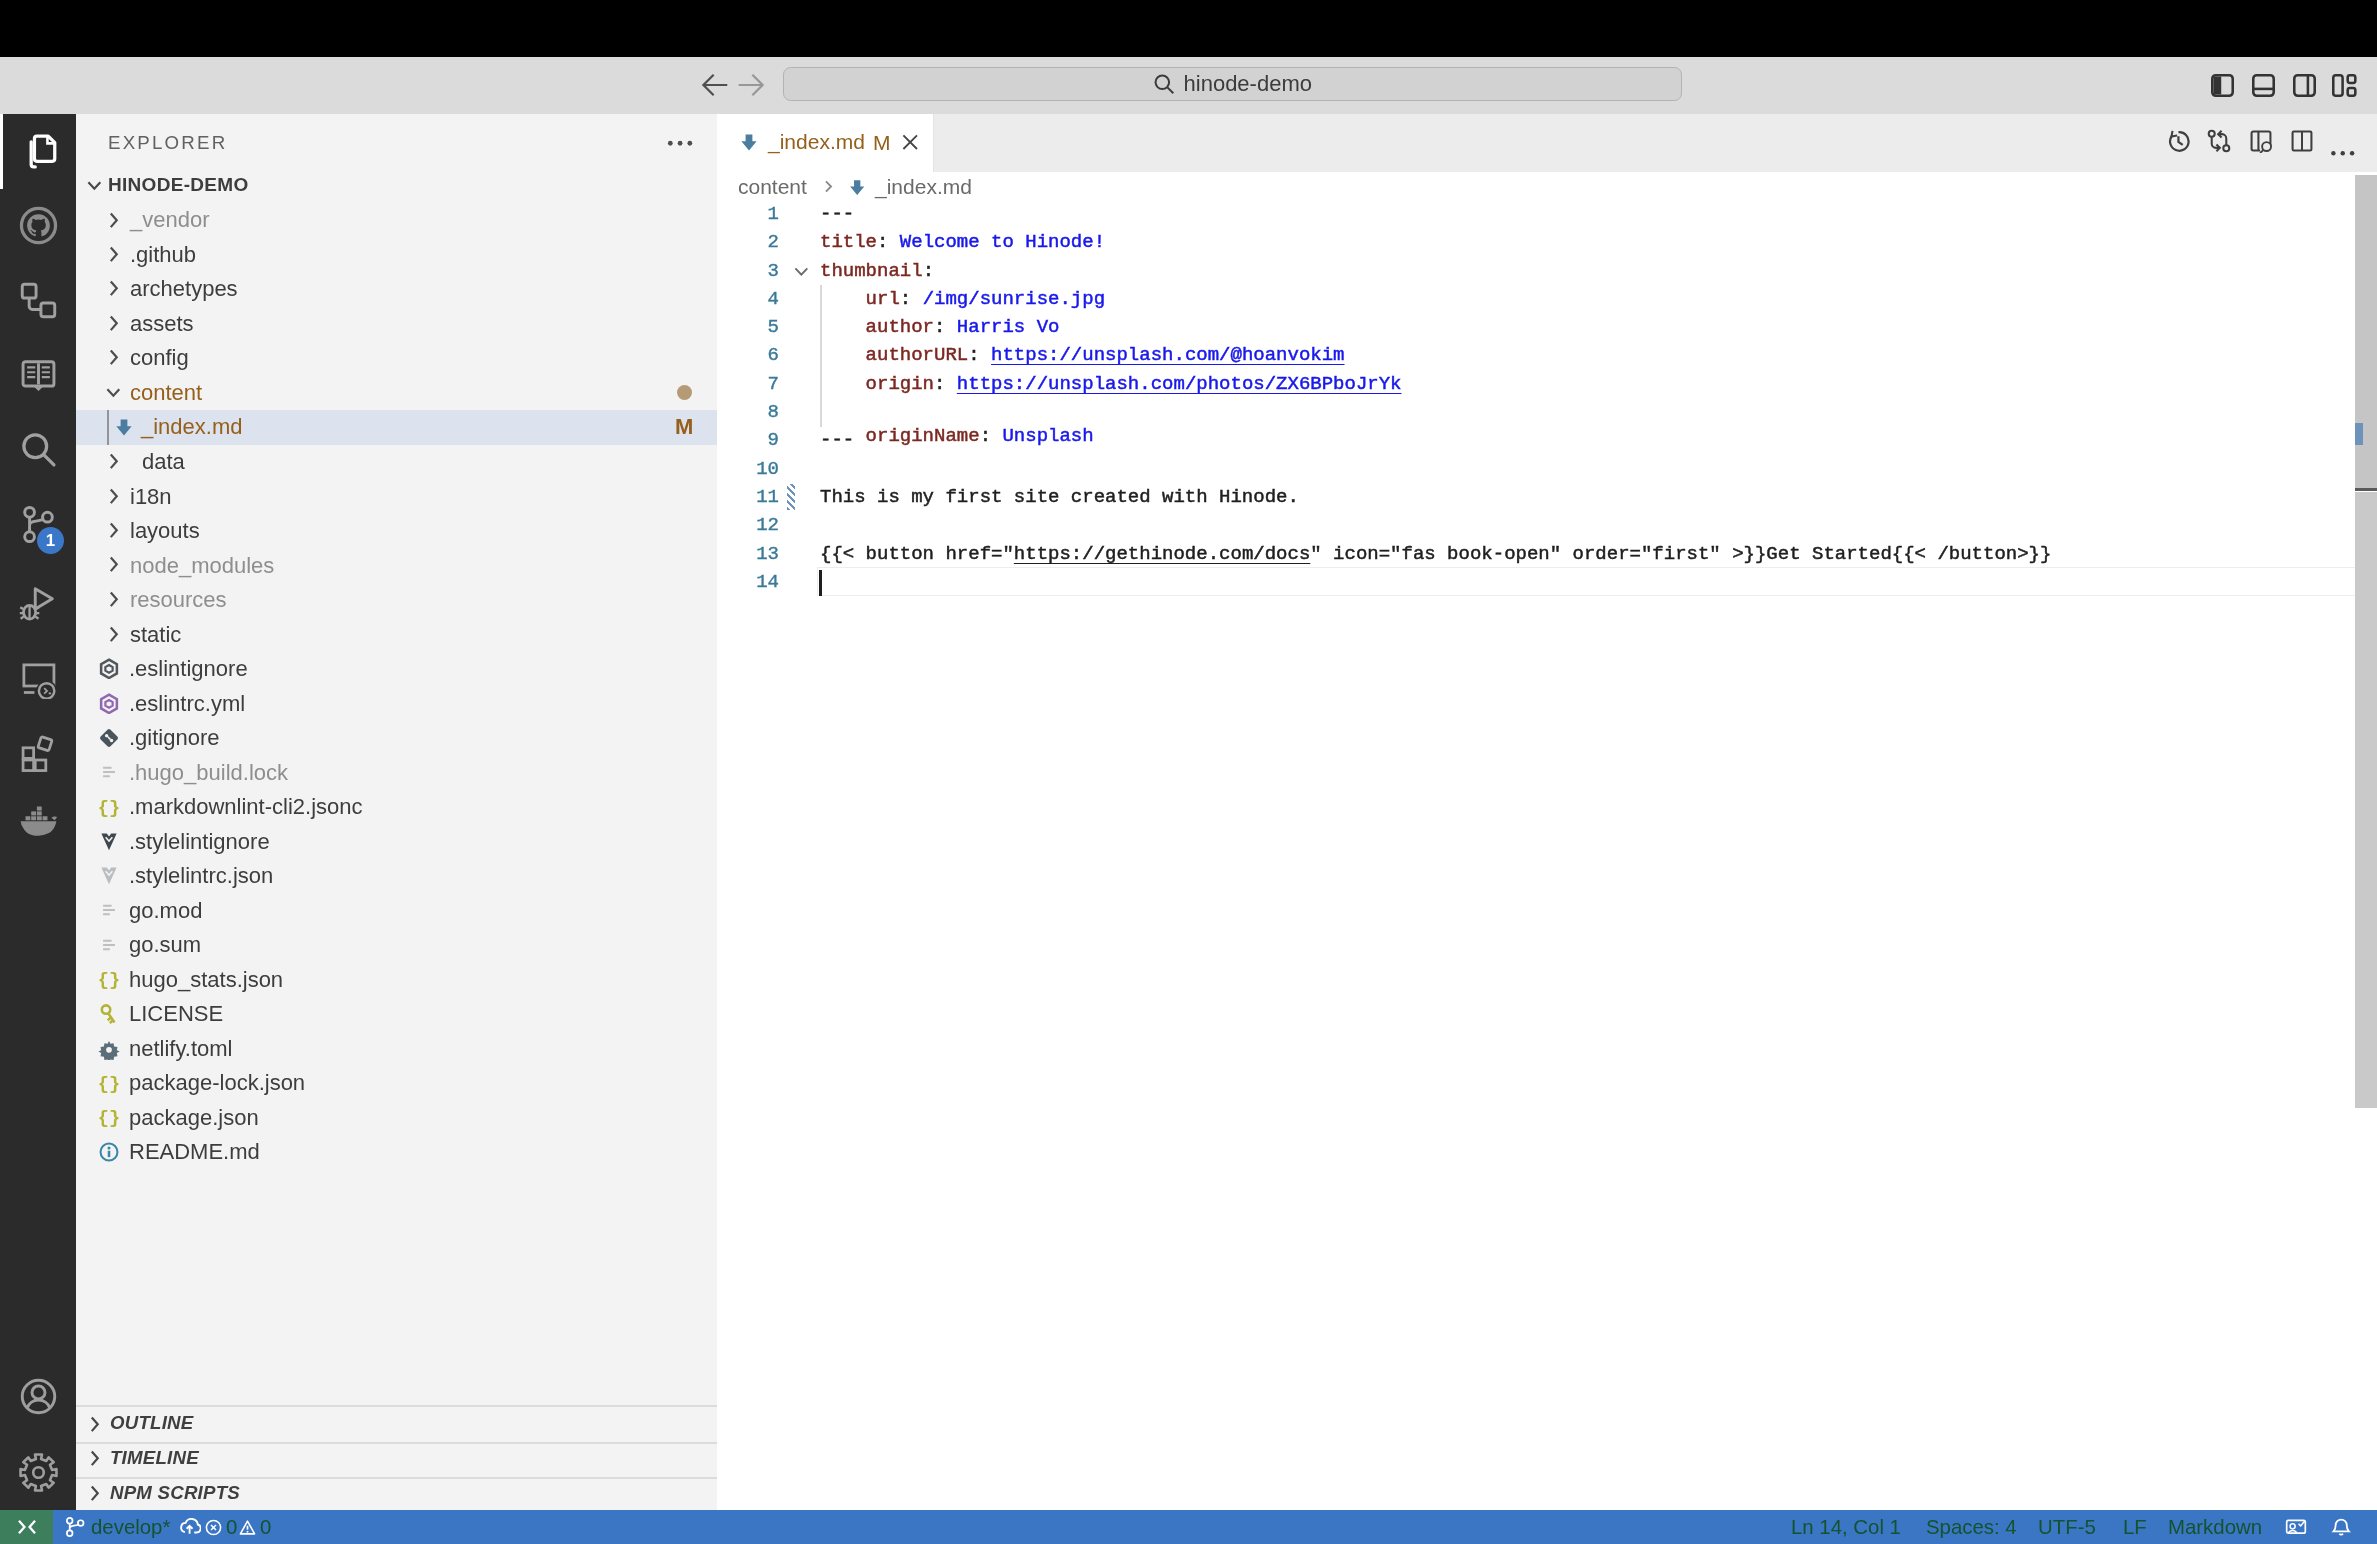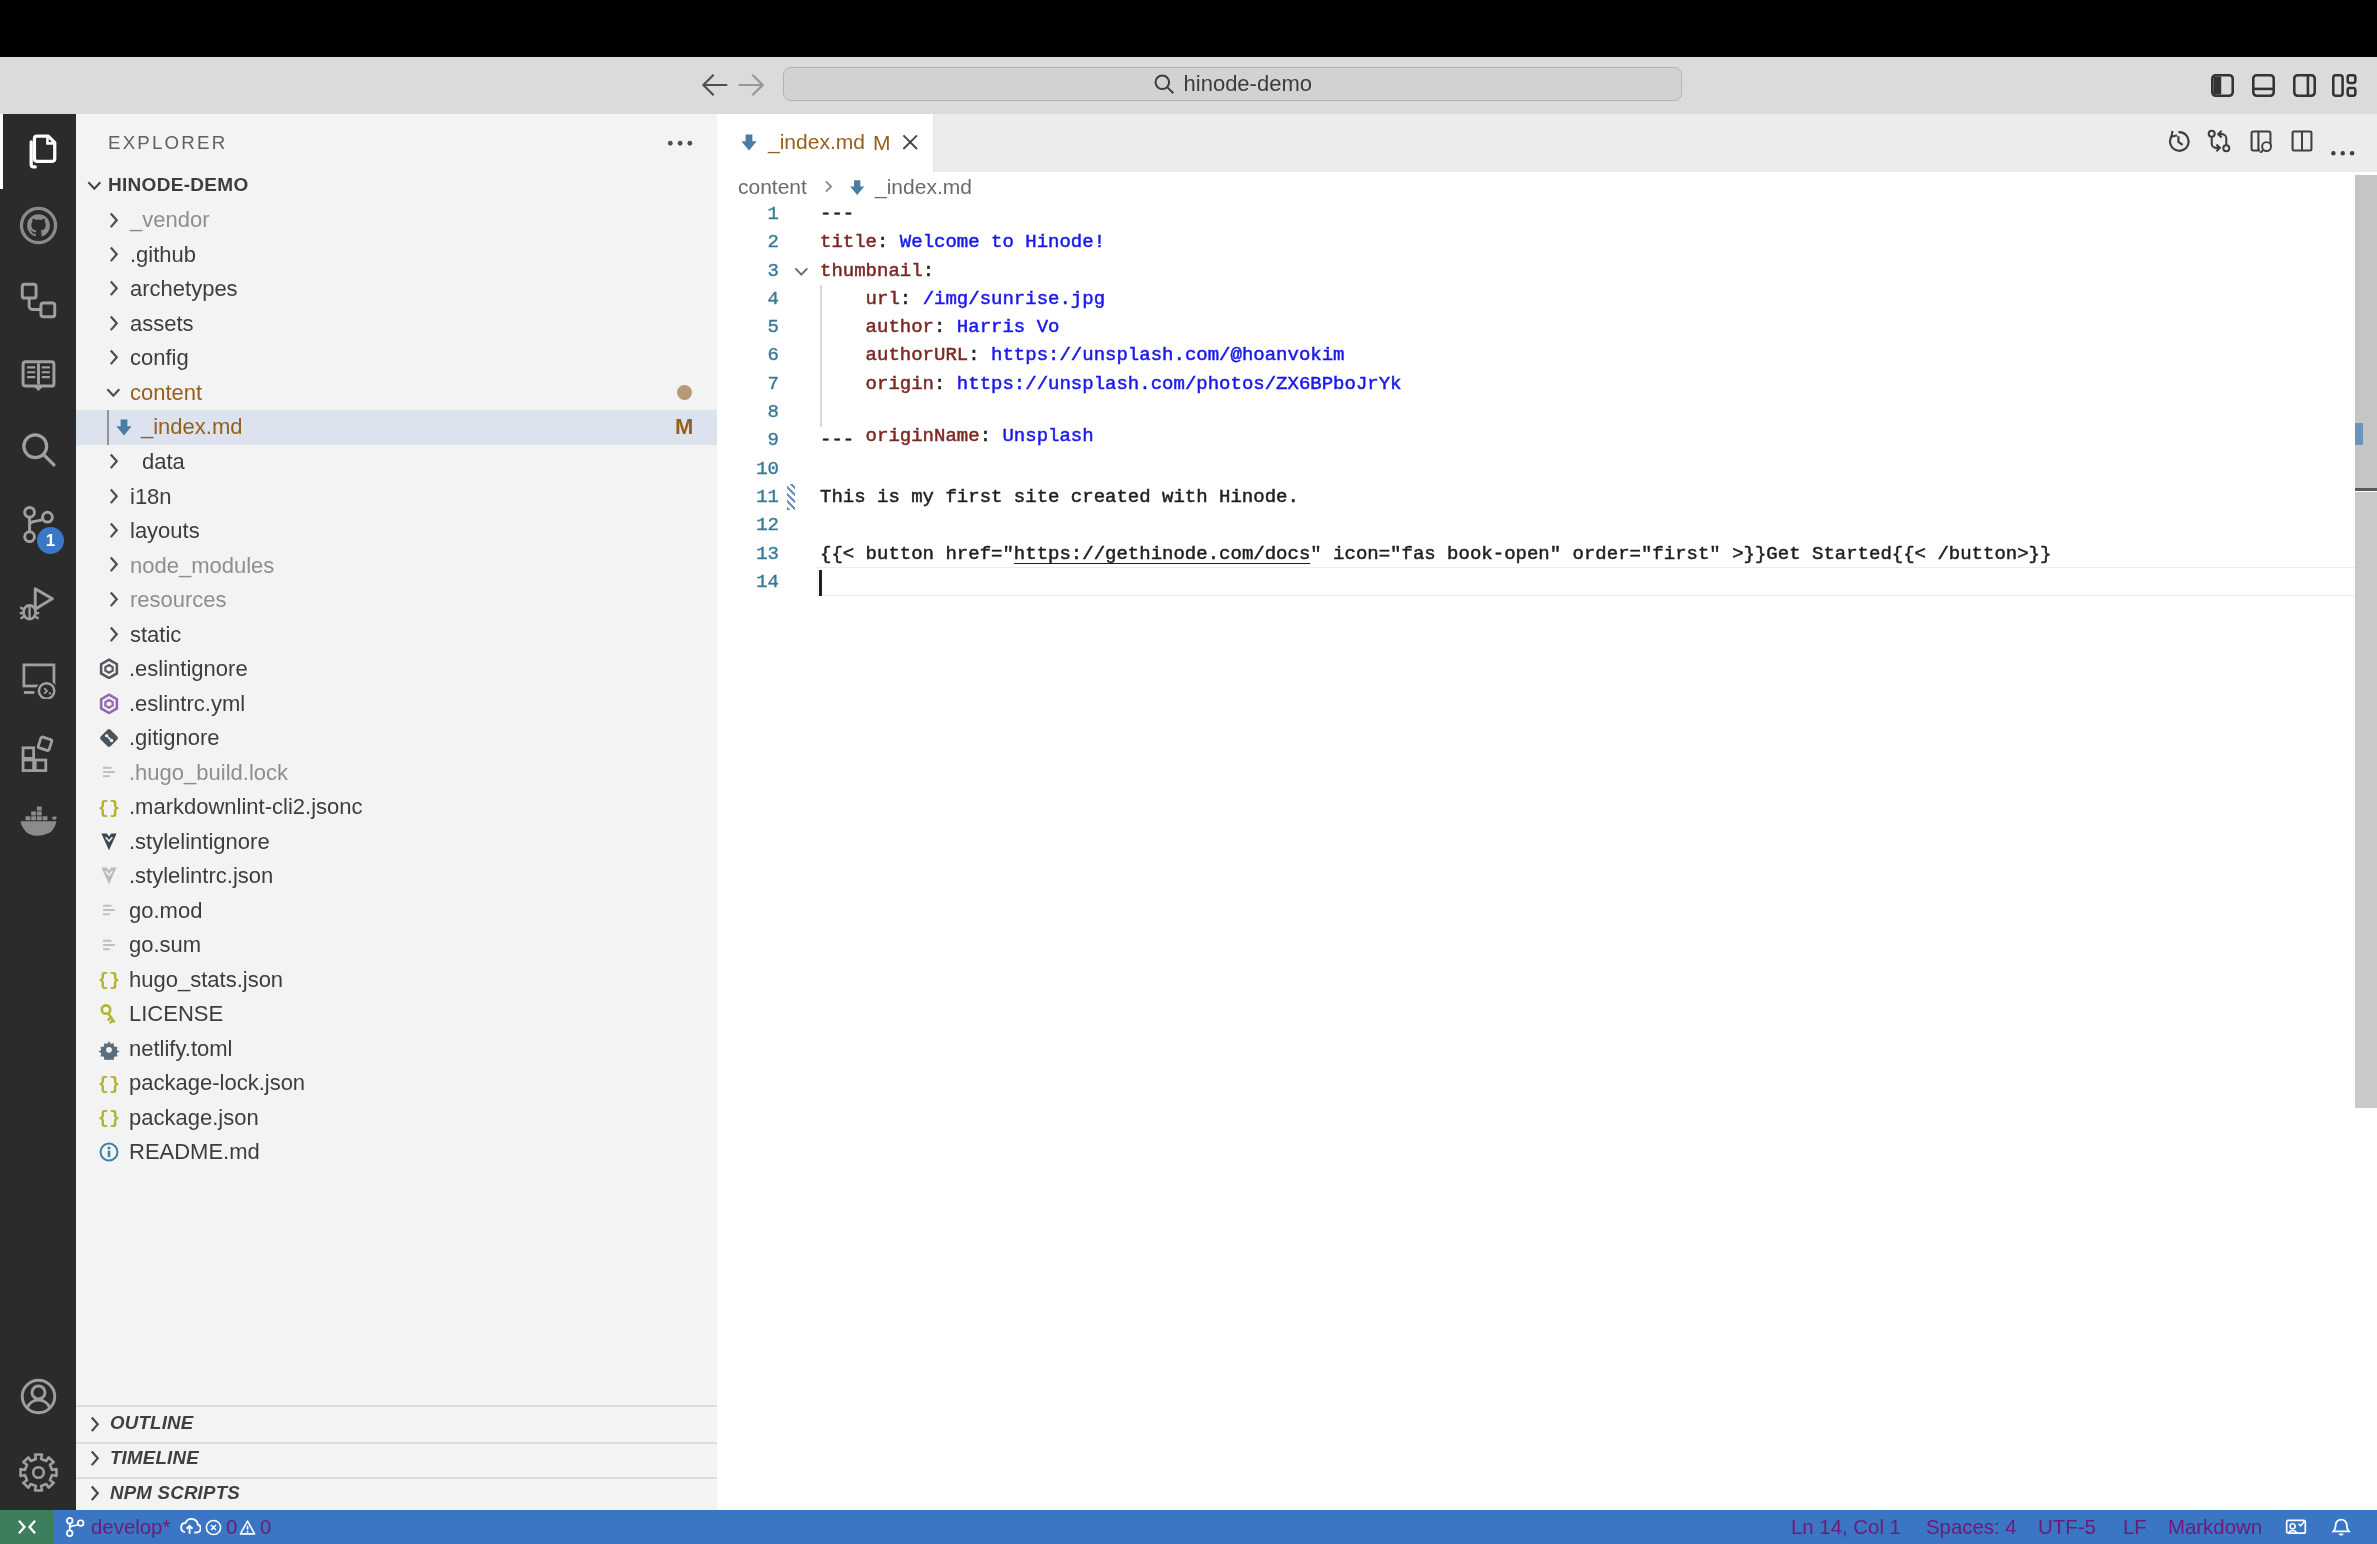--- a/index.html
+++ b/index.html
@@ -16,36 +16,36 @@
   .actindic{left:0;top:114px;width:3.4px;height:75px;background:#fff;}
   .sidebar{left:76px;top:114px;width:641px;height:1396px;background:#f3f3f3;}
   .tabstrip{left:717px;top:114px;width:1660px;height:58px;background:#ececec;}
   .tab{left:717px;top:114px;width:217px;height:58px;background:#fff;
        display:flex;align-items:center;}
   .tablabel{color:#96601c;font-size:21px;}
   .editor{left:717px;top:172px;width:1660px;height:1338px;background:#fff;}
   .statusbar{left:0;top:1510px;width:2377px;height:35px;background:#3b76c5;color:#fff;}
   .remoteblk{left:0;top:1510px;width:53px;height:35px;background:#3d7e5d;}
   .sbitem{position:absolute;top:1510px;height:35px;display:flex;align-items:center;
-          color:#701a75;font-size:20.4px;white-space:pre;}
+          color:#14532d;font-size:20.4px;white-space:pre;}
   
   .explabel{color:#616161;font-size:18.7px;letter-spacing:2.2px;}
   .row{position:absolute;left:0;width:641px;height:35px;display:flex;align-items:center;}
   .rowsel{background:#dce3ee;}
   .rtext{font-size:22px;white-space:pre;}
   .c-dark{color:#3d3d3d;} .c-gray{color:#8e8e8e;} .c-mod{color:#96601c;}
   .secthead{position:absolute;left:76px;width:641px;display:flex;align-items:center;
             font-size:18.7px;font-weight:bold;color:#3f3f3f;letter-spacing:0.2px;font-style:italic;}
   .sborder{position:absolute;left:76px;width:641px;height:1.7px;background:#dcdcdc;}
   
   .cl{position:absolute;white-space:pre;font-family:"Liberation Mono",monospace;
       font-size:19px;line-height:28px;color:#1f1f1f;-webkit-text-stroke:0.5px currentColor;}
   .num{position:absolute;text-align:right;width:51px;font-family:"Liberation Mono",monospace;
        font-size:19px;line-height:28px;color:#3a7a99;-webkit-text-stroke:0.4px currentColor;}
-  .k{color:#7c2822;} .v{color:#1919eb;} .lnk{color:#1919eb;text-underline-offset:4.2px;}
+  .k{color:#7c2822;} .v{color:#1919eb;} .lnk{color:#1919eb;text-decoration:underline;text-underline-offset:4.2px;}
   .blk{color:#1f1f1f;text-decoration:underline;text-underline-offset:4.2px;}
   .bc{color:#6a6a6a;font-size:21px;}
 </style></head><body>
 <div class="abs blackbar"></div>
 <div class="abs titlebar"></div>
 
 <svg class="abs" style="left:700px;top:73px" width="29" height="24" viewBox="0 0 34 28" fill="none">
     <path d="M16 2 L4 14 L16 26 M4 14 H32" stroke="#4f4f4f" stroke-width="2.6"></path>
   </svg>
 <svg class="abs" style="left:737px;top:73px" width="29" height="24" viewBox="0 0 34 28" fill="none">

